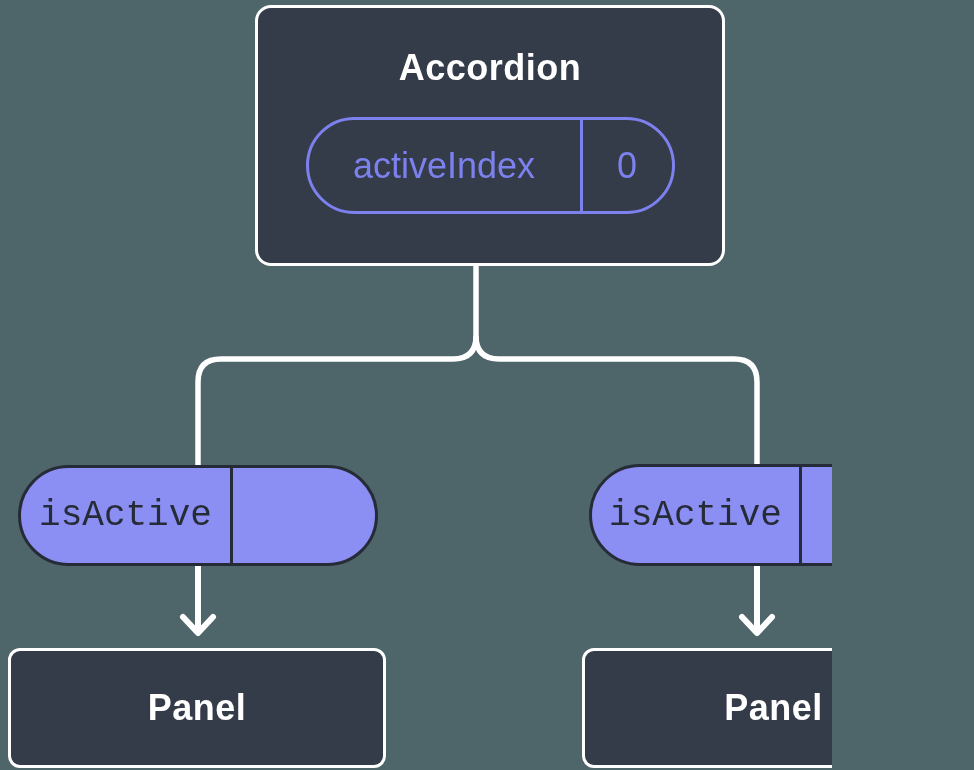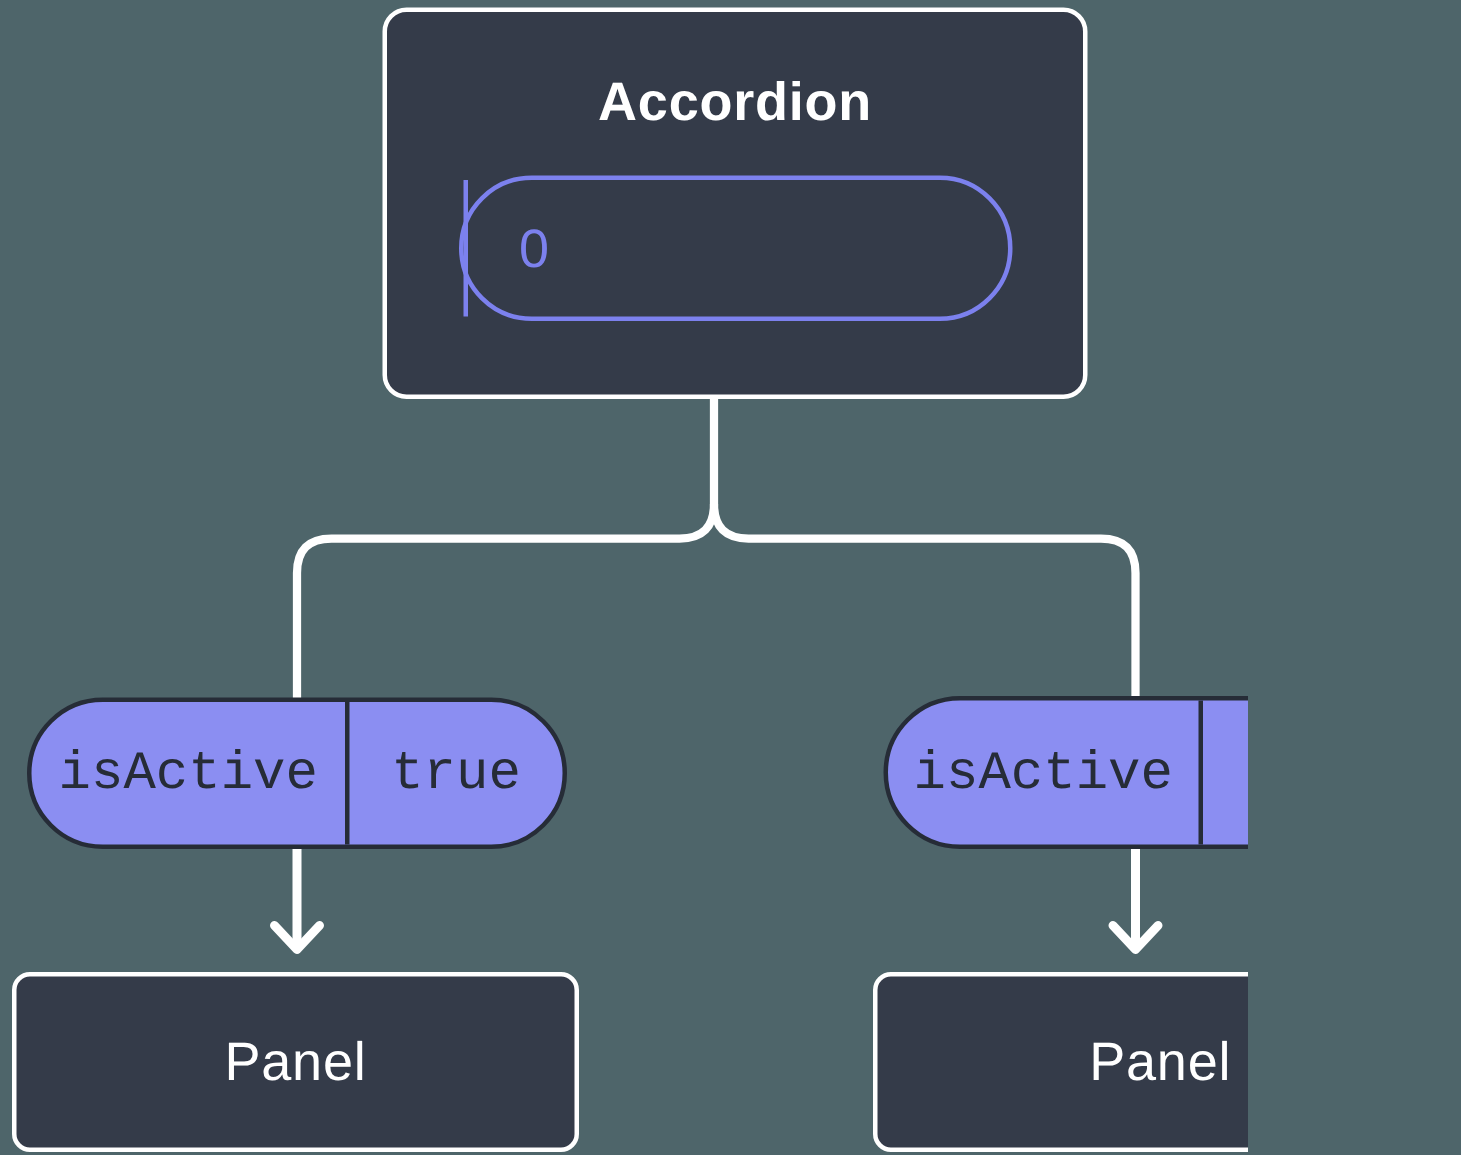--- a/index.html
+++ b/index.html
@@ -61,21 +61,21 @@
   }
   .prop-pill .cell{display:flex;align-items:center;justify-content:center;font-family:Liberation Mono, monospace;}
   .prop-pill .value-cell{flex:1;}
   .prop-left{left:18px;top:465px;width:360px;height:101px;}
   .prop-left .label-cell{width:212px;border-right:3px solid var(--dark-text);}
   .prop-right{left:589px;top:464px;width:373px;height:102px;}
   .prop-right .label-cell{width:210px;border-right:3px solid var(--dark-text);}
   .panel-node{
     border-radius:12px;
     display:flex;align-items:center;justify-content:center;
-    color:#ffffff;font-size:36px;font-weight:400;
+    color:#ffffff;font-size:36px;font-weight:700;
     letter-spacing:0.5px;
   }
   .panel-left{left:8px;top:648px;width:378px;height:120px;}
   .panel-right{left:582px;top:648px;width:383px;height:120px;}
 </style>
 </head>
 <body>
 
 <div class="stage">
 
@@ -88,27 +88,27 @@
     <path d="M198,566 V629" fill="none" stroke="#ffffff" stroke-width="6" stroke-linecap="round"></path>
     <path d="M183,617 L198,633 L213,617" fill="none" stroke="#ffffff" stroke-width="6" stroke-linecap="round" stroke-linejoin="round"></path>
 
     <path d="M757,566 V629" fill="none" stroke="#ffffff" stroke-width="6" stroke-linecap="round"></path>
     <path d="M742,617 L757,633 L772,617" fill="none" stroke="#ffffff" stroke-width="6" stroke-linecap="round" stroke-linejoin="round"></path>
   </svg>
 
   <div class="node root-node">
     <div class="node-title">Accordion</div>
     <div class="state-pill">
+      <span class="cell label-cell">activeIndex</span>
       <span class="cell value-cell">0</span>
     </div>
   </div>
 
   <div class="prop-pill prop-left">
     <span class="cell label-cell">isActive</span>
-    <span class="cell value-cell">true</span>
   </div>
 
   <div class="prop-pill prop-right">
     <span class="cell label-cell">isActive</span>
   </div>
 
   <div class="node panel-node panel-left">
     <span>Panel</span>
   </div>
 

